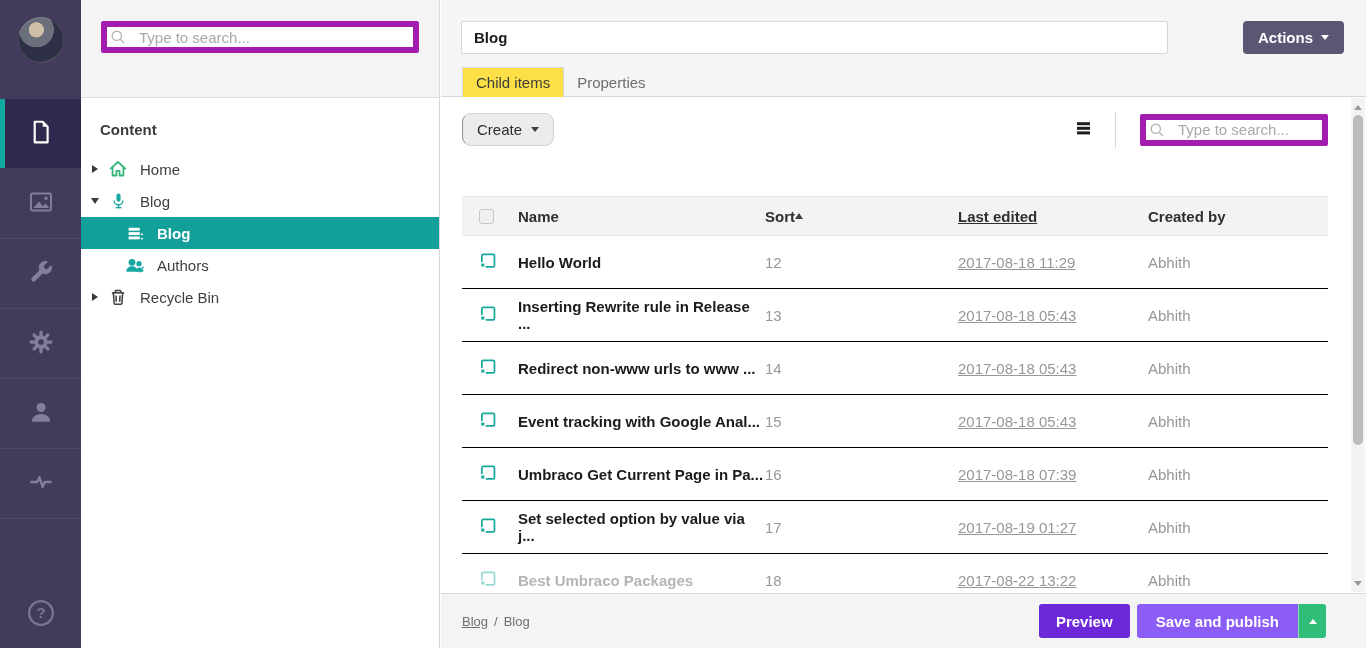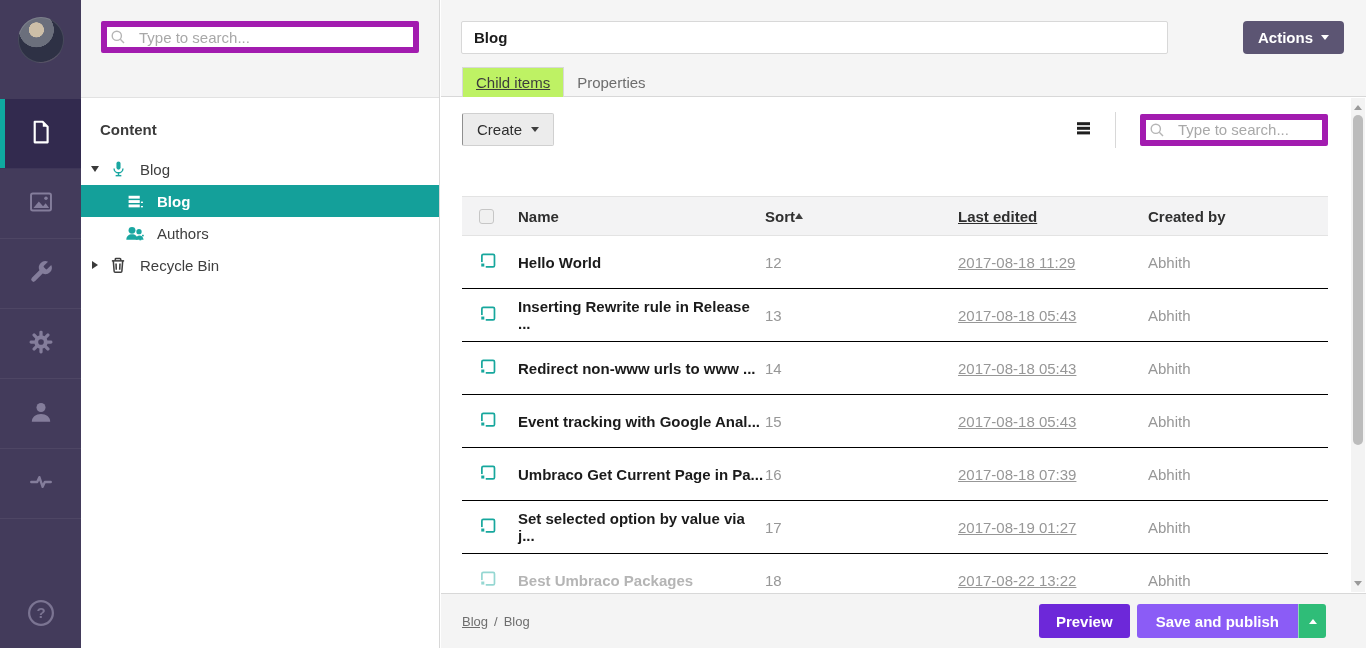--- a/index.html
+++ b/index.html
@@ -45,26 +45,26 @@
   .title-input { position:absolute; left:20px; top:21px; width:707px; height:33px; border:1px solid #d8d8d8;
                  border-radius:2px; padding:0 12px; font:bold 15px "Liberation Sans", sans-serif; color:#1b1b1b; outline:none; }
   .actions-btn { position:absolute; right:22px; top:21px; height:33px; padding:0 15px; background:#5c5573; color:#fff;
                  border:none; border-radius:4px; font:bold 15px "Liberation Sans", sans-serif; cursor:pointer;
                  display:flex; align-items:center; gap:8px; }
   .dcaret-w { width:0; height:0; border-top:5px solid #fff; border-left:4px solid transparent; border-right:4px solid transparent; }
   .dcaret-d { width:0; height:0; border-top:5px solid #3f3f3f; border-left:4px solid transparent; border-right:4px solid transparent; }
   .ucaret-w { width:0; height:0; border-bottom:5px solid #fff; border-left:4px solid transparent; border-right:4px solid transparent; }
   .tabs { position:absolute; left:21px; bottom:-1px; display:flex; align-items:flex-end; }
   .tab { height:29px; padding:0 13px; display:flex; align-items:center; font-size:15px; color:#6d6d6d; cursor:pointer; }
-  .tab.active { background:#bef264; border:1px solid #d8d8d8; border-bottom:none; height:30px; color:#3c3c3c;text-decoration:underline; }
+  .tab.active { background:#fde047; border:1px solid #d8d8d8; border-bottom:none; height:30px; color:#3c3c3c; }
 
   .content { position:absolute; left:0; right:0; top:98px; height:494px; background:#fff; overflow:hidden; }
   .toolbar { margin:15px 38px 0 21px; height:33px; display:flex; align-items:center; justify-content:space-between; }
   .create-btn { height:33px; padding:0 14px; background:#ececec; border:1px solid #d0d0d0; border-left:1px solid #8f8f8f;
-                border-radius:2px; font:15px "Liberation Sans", sans-serif; color:#2e2e2e; cursor:pointer;
+                border-radius:9px; font:15px "Liberation Sans", sans-serif; color:#2e2e2e; cursor:pointer;
                 display:flex; align-items:center; gap:9px; }
   .toolbar-right { display:flex; align-items:center; }
   .listview-btn { cursor:pointer; display:flex; align-items:center; }
   .vdivider { width:1px; height:36px; background:#d8d8d8; margin:0 24px; }
   .toolbar-right .search-box input { width:188px; height:32px; }
 
   .table { margin:50px 38px 0 21px; }
   .thead { display:flex; align-items:center; height:40px; background:#f3f3f4;
            border-top:1px solid #e3e3e3; border-bottom:1px solid #e3e3e3; font-size:15px; color:#2f2f2f; font-weight:bold; }
   .c-check { width:56px; padding-left:17px; display:flex; align-items:center; }
@@ -182,20 +182,32 @@
               <circle cx="6.8" cy="6.8" r="4.6" fill="none" stroke="#b5b5b5" stroke-width="1.4"></circle>
               <line x1="10.3" y1="10.3" x2="14" y2="14" stroke="#b5b5b5" stroke-width="1.4"></line>
             </svg>
         </span>
         <input type="text" placeholder="Type to search..." style="">
       </div>
     </div>
     <div class="tree">
       <div class="tree-header">Content</div>
 
+      <div class="tree-item">
+        <span class="caret-box">
+            <span class="caret-right"></span>
+          </span>
+        <span class="t-icon">
+          <svg width="20" height="20" viewBox="0 0 24 24" fill="none" stroke="#35b577" stroke-width="2.2" stroke-linejoin="round" stroke-linecap="round">
+              <path d="M3.2 11.6L12 3.6l8.8 8"></path>
+              <path d="M5.5 10.2v9.6h4.6v-5.6h3.8v5.6h4.6v-9.6"></path>
+            </svg>
+        </span>
+        <span>Home</span>
+      </div>
 
       <div class="tree-item">
         <span class="caret-box">
             <span class="caret-down"></span>
           </span>
         <span class="t-icon">
           <svg width="19" height="19" viewBox="0 0 24 24">
               <rect x="9.4" y="1.8" width="5.2" height="10.4" rx="2.6" fill="#1aa7a1"></rect>
               <path d="M6.4 10.6a5.6 5.6 0 0 0 11.2 0" fill="none" stroke="#1aa7a1" stroke-width="1.8"></path>
               <line x1="12" y1="16.2" x2="12" y2="19.4" stroke="#1aa7a1" stroke-width="1.8"></line>

